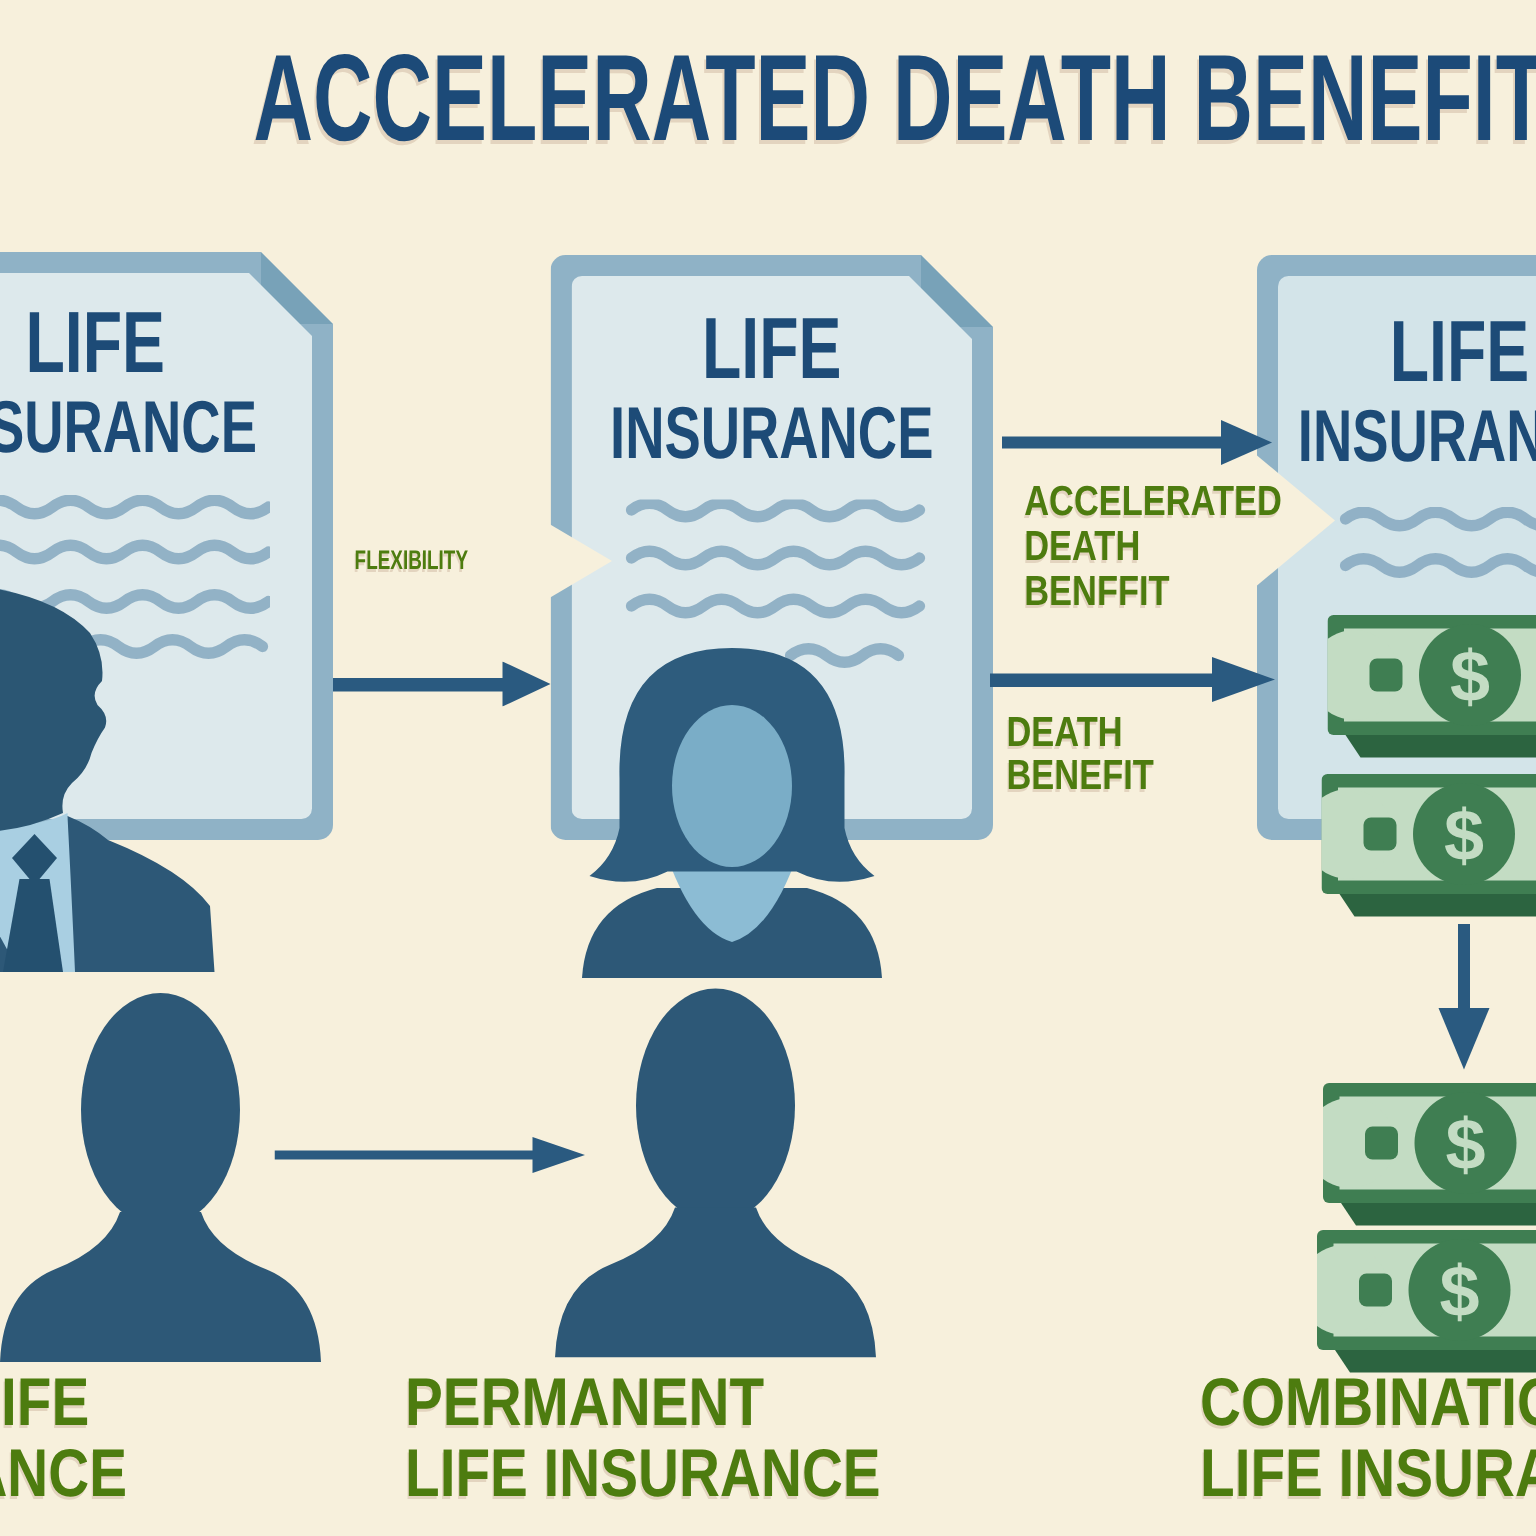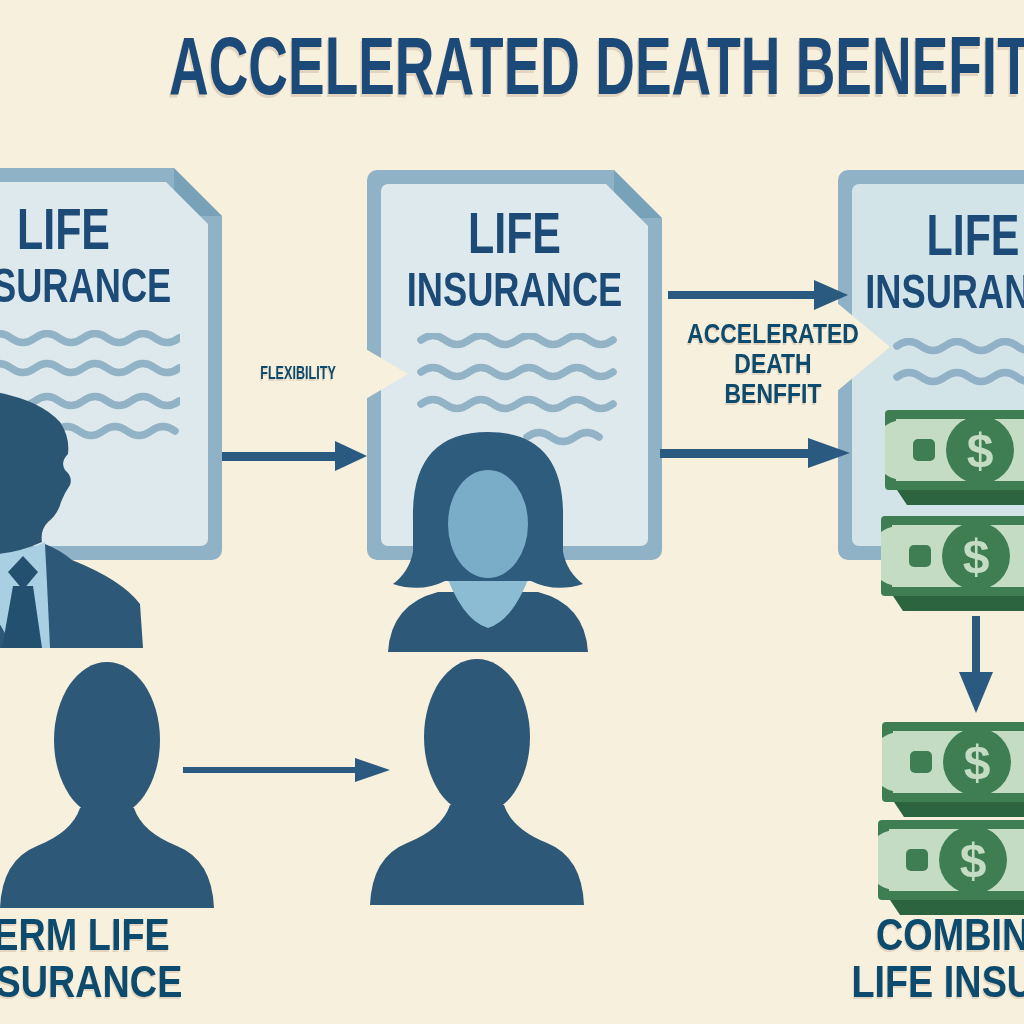--- a/index.html
+++ b/index.html
@@ -30,21 +30,21 @@
   }
   .doc .page.alt{background:#d3e4e9;}
   .doc-text{position:absolute;left:0;width:100%;text-align:center;color:#1d4b77;}
   .doc-word1{font-size:58px;line-height:58px;transform:scaleX(0.74);transform-origin:50% 50%;}
   .doc-word2{font-size:49px;line-height:50px;margin-top:2px;transform:scaleX(0.74);transform-origin:50% 50%;}
   .waves{position:absolute;}
   .waves path{fill:none;stroke:#8badc2;stroke-width:7.5;stroke-linecap:round;opacity:.92;}
   
   .notch{background:#f7f0dc;clip-path:polygon(0 0,100% 50%,0 100%);}
   
-  .lbl{text-align:center;color:#0c4a6e;text-shadow:-1px 2px 0 rgba(140,90,60,0.18);}
+  .lbl{color:#4d7c0f;text-shadow:-1px 2px 0 rgba(140,90,60,0.18);}
   .lbl .ln{transform:scaleX(0.82);transform-origin:50% 50%;}
   #flexibility-label{left:210px;top:359px;width:176px;font-size:18px;line-height:28px;}
   #flexibility-label .ln{transform:scaleX(0.70);}
   #adb-label{left:663px;top:319px;width:220px;font-size:28px;line-height:30px;}
   #db-label{left:653px;top:473px;width:200px;font-size:28px;line-height:29px;}
   .footer-lbl{top:911px;width:500px;font-size:45px;line-height:47px;}
   .footer-lbl .ln{transform:scaleX(0.84);}
   #term-label{left:-180px;}
   #permanent-label{left:230px;}
   #combination-label{left:760px;}
@@ -154,20 +154,24 @@
     </svg>
   </div>
 
   <div class="abs lbl" id="flexibility-label">
     <div class="ln">FLEXIBILITY</div>
   </div>
   <div class="abs lbl" id="adb-label">
     <div class="ln">ACCELERATED</div>
     <div class="ln">DEATH BENFFIT</div>
   </div>
+  <div class="abs lbl" id="db-label">
+    <div class="ln">DEATH</div>
+    <div class="ln">BENEFIT</div>
+  </div>
 
   <svg class="abs" style="left:885px;top:410px;" width="240" height="96" viewBox="0 0 240 96">
       <use href="#bill-shape"></use>
     </svg>
   <svg class="abs" style="left:881px;top:516px;" width="240" height="96" viewBox="0 0 240 96">
       <use href="#bill-shape"></use>
     </svg>
   <svg class="abs" style="left:882px;top:722px;" width="240" height="96" viewBox="0 0 240 96">
       <use href="#bill-shape"></use>
     </svg>
@@ -195,18 +199,22 @@
       <use href="#bust-shape"></use>
     </svg>
   <svg class="abs" style="left:362px;top:657px;" width="230" height="248" viewBox="0 0 230 248">
       <use href="#bust-shape"></use>
     </svg>
 
   <div class="abs lbl footer-lbl" id="term-label">
     <div class="ln">TERM LIFE</div>
     <div class="ln">INSURANCE</div>
   </div>
+  <div class="abs lbl footer-lbl" id="permanent-label">
+    <div class="ln">PERMANENT</div>
+    <div class="ln">LIFE INSURANCE</div>
+  </div>
   <div class="abs lbl footer-lbl" id="combination-label">
     <div class="ln">COMBINATION</div>
     <div class="ln">LIFE INSURANCE</div>
   </div>
 
 </div>
 
 </body></html>

